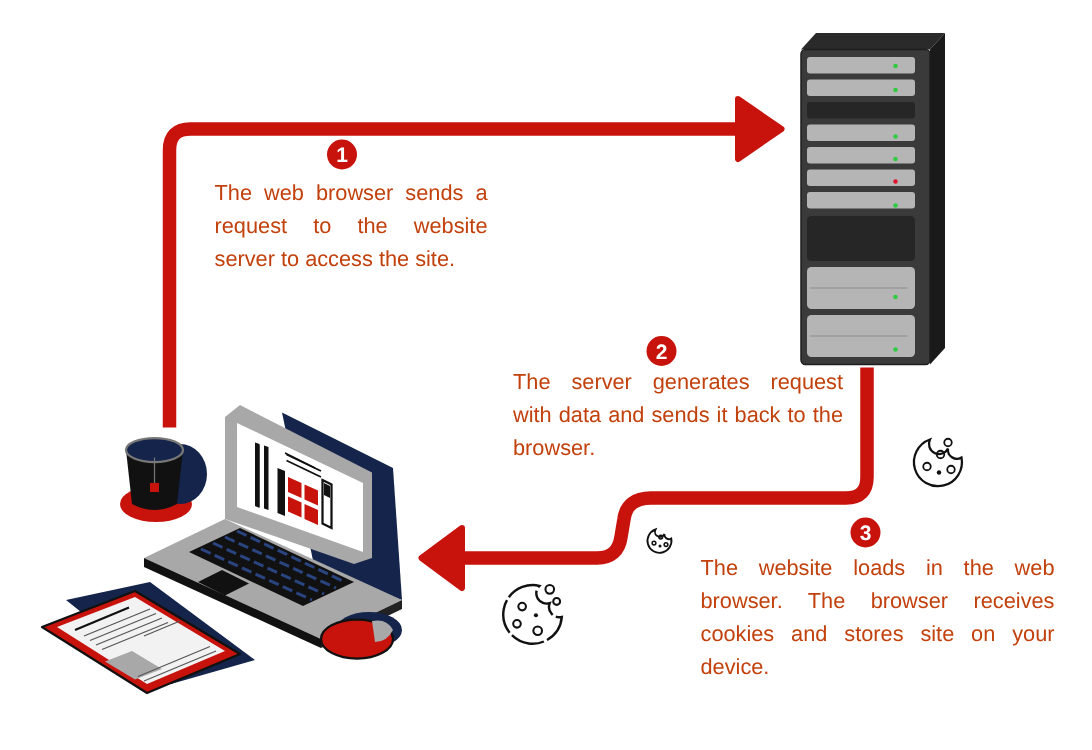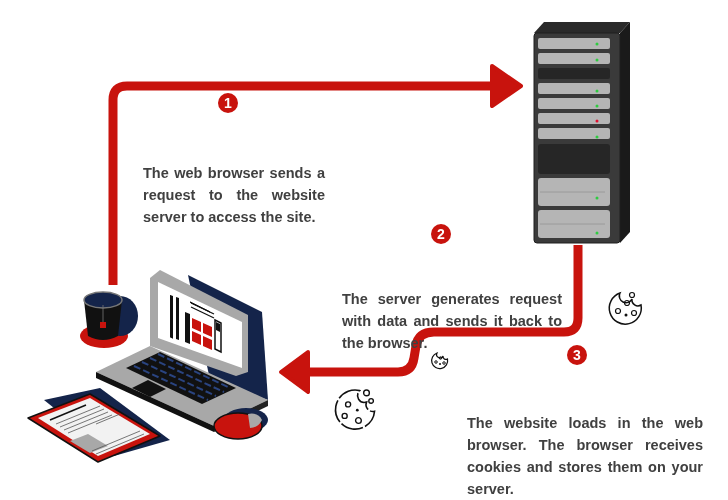--- a/index.html
+++ b/index.html
@@ -1,20 +1,20 @@
 <!DOCTYPE html>
 <html><head>
   <meta charset="utf-8">
   <style>
     html, body { margin: 0; padding: 0; background: #ffffff; }
     body { width: 728px; height: 500px; position: relative; overflow: hidden; font-family: "Liberation Sans", "DejaVu Sans", sans-serif; }
     .stage { position: absolute; left: 0; top: 0; width: 728px; height: 500px; }
     svg.art { position: absolute; left: 0; top: 0; }
     .badge { position: absolute; width: 20px; height: 20px; border-radius: 50%; background: #c8130d; color: #fff; font-weight: bold; font-size: 14px; line-height: 20px; text-align: center; }
-    .step-text { position: absolute; font-weight: bold; color: #404040; font-size: 14.5px; line-height: 22px; text-align: justify; text-align-last: left; margin-top: 44px; }
+    .step-text { position: absolute; font-weight: normal; color: #c2410c; font-size: 14.5px; line-height: 22px; text-align: justify; text-align-last: left; }
     #step1-text { left: 143px; top: 118px; width: 182px; }
     #step2-text { left: 342px; top: 244px; width: 220px; }
     #step3-text { left: 467px; top: 368px; width: 236px; }
     #badge1 { left: 218px; top: 93px; }
     #badge2 { left: 431px; top: 224px; }
     #badge3 { left: 567px; top: 345px; }
   </style>
 </head>
 <body>
 
@@ -148,15 +148,15 @@
     </g>
   </svg>
 
   <div class="badge" id="badge1">1</div>
   <div class="step-text" id="step1-text">The web browser sends a request to the website server to access the site.</div>
 
   <div class="badge" id="badge2">2</div>
   <div class="step-text" id="step2-text">The server generates request with data and sends it back to the browser.</div>
 
   <div class="badge" id="badge3">3</div>
-  <div class="step-text" id="step3-text">The website loads in the web browser. The browser receives cookies and stores them on your server.</div>
+  <div class="step-text" id="step3-text">The website loads in the web browser. The browser receives cookies and stores site on your device.</div>
 
 </div>
 
 </body></html>

